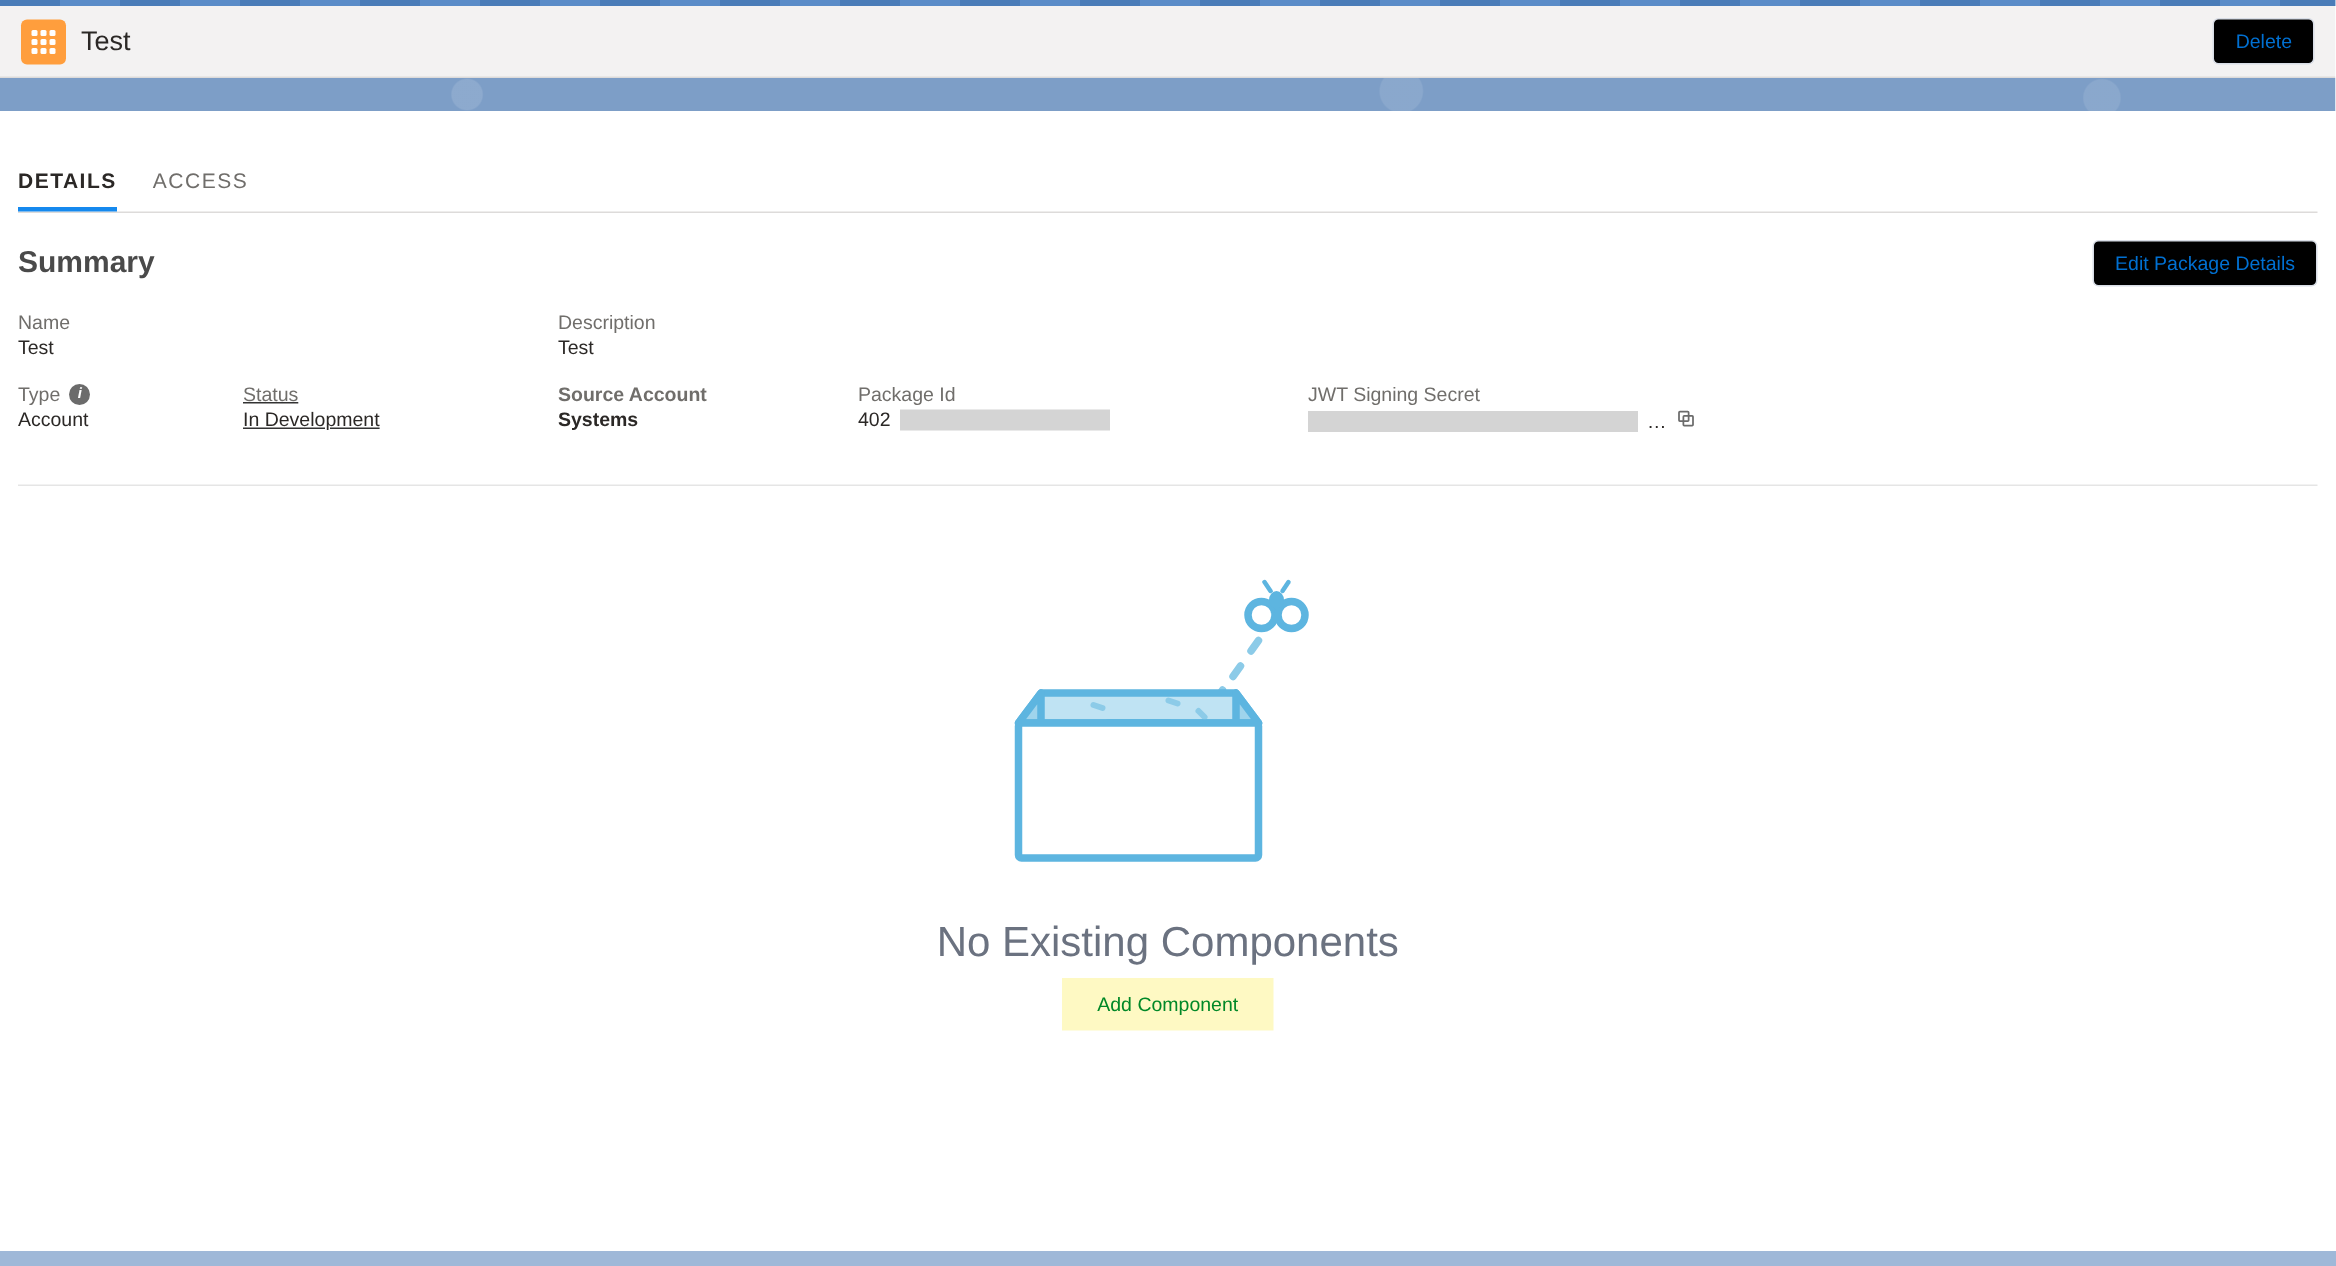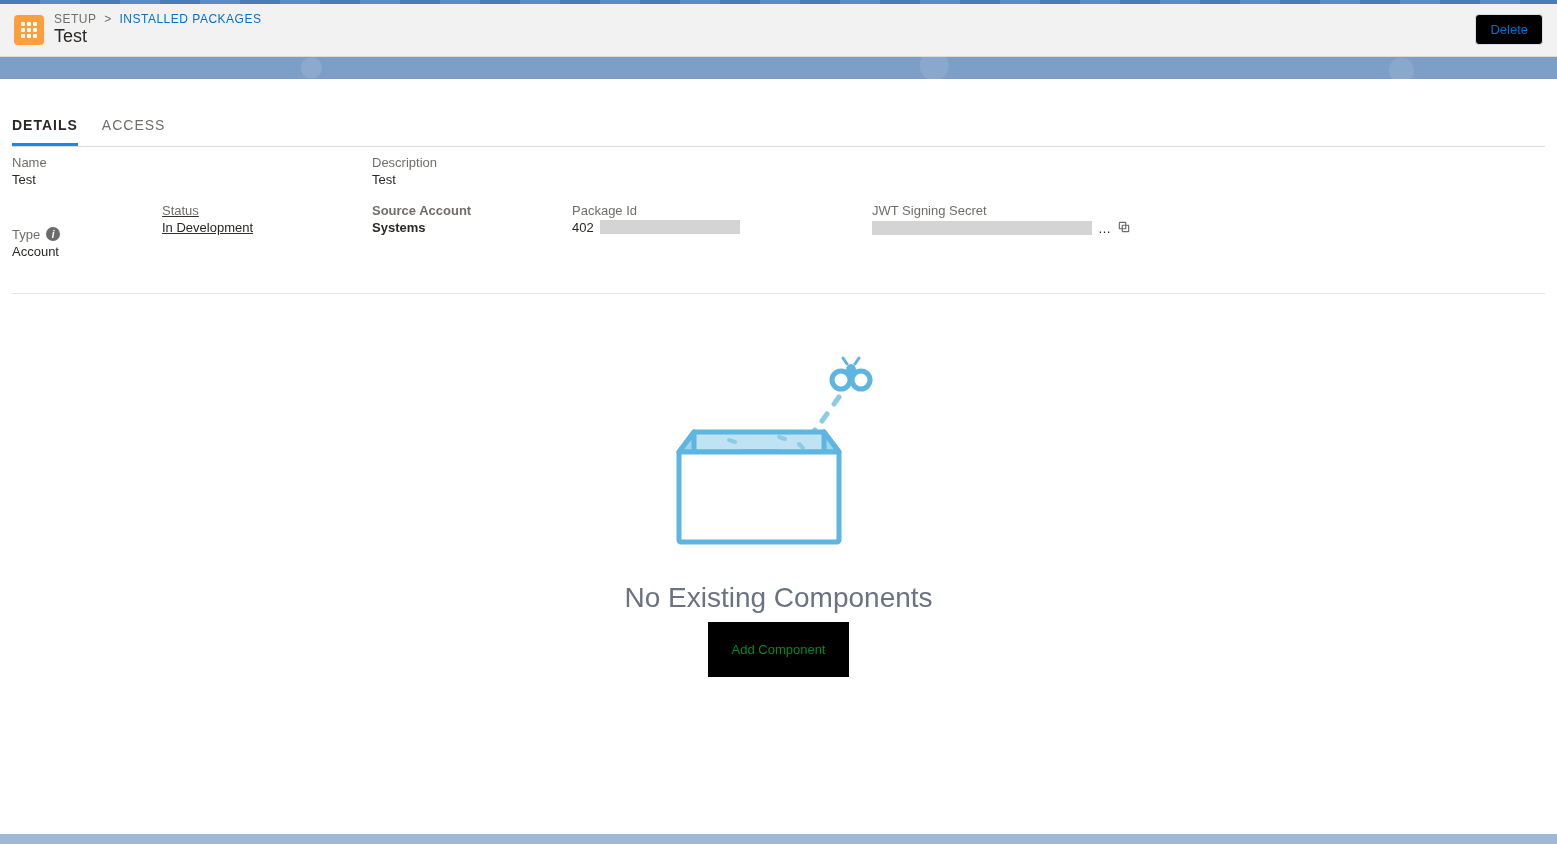--- a/index.html
+++ b/index.html
@@ -149,25 +149,25 @@
     padding: 40px 0 20px 0;
   }
   .empty-illustration { width: 280px; height: 210px; }
   .empty-title {
     font-size: 28px;
     color: #6b7280;
     font-weight: 400;
     margin-top: 20px;
   }
   .btn-highlight {
-    background: #000000;
+    background: #fef9c3;
     border: none;
     color: #008827;
     font-size: 13px;
-    padding: 20px 24px;
+    padding: 10px 24px;
     margin-top: 8px;
     cursor: pointer;
   }
   .bottom-stripe {
     position: fixed;
     bottom: 0;
     left: 0; right: 0;
     height: 10px;
     background: #9fb8d8;
   }
@@ -185,56 +185,55 @@
         <span></span>
       <span></span>
         <span></span>
         <span></span>
       <span></span>
         <span></span>
         <span></span>
     </div>
   </div>
   <div class="breadcrumb-wrap">
-    <div class="breadcrumb">
-      <span>SETUP</span>
-      <span class="sep">&gt;</span>
-      <span class="link">INSTALLED PACKAGES</span>
-    </div>
     <div class="page-title">Test</div>
   </div>
   <div class="header-actions">
     <button class="btn">Delete</button>
   </div>
 </div>
 
 <div class="pattern-stripe"></div>
 
 <div class="content">
 
   <div class="tabs">
     <div class="tab active">DETAILS</div>
     <div class="tab">ACCESS</div>
   </div>
 
+  <div class="section-head">
+    <div class="section-title">Summary</div>
+    <button class="btn">Edit Package Details</button>
+  </div>
 
   <div class="summary-grid">
     <div class="summary-row">
       <div class="field" style="width:320px;">
         <div class="field-label">Name</div>
         <div class="field-value">Test</div>
       </div>
       <div class="field" style="width:400px;">
         <div class="field-label">Description</div>
         <div class="field-value">Test</div>
       </div>
     </div>
 
     <div class="summary-row">
-      <div class="field" style="width:110px;margin-top:24px;">
+      <div class="field" style="width:110px;">
         <div class="field-label">
           <span>Type</span>
           <span class="info-icon">i</span>
         </div>
         <div class="field-value">Account</div>
       </div>
       <div class="field" style="width:170px;text-decoration:underline;">
         <div class="field-label">Status</div>
         <div class="field-value">In Development</div>
       </div>

